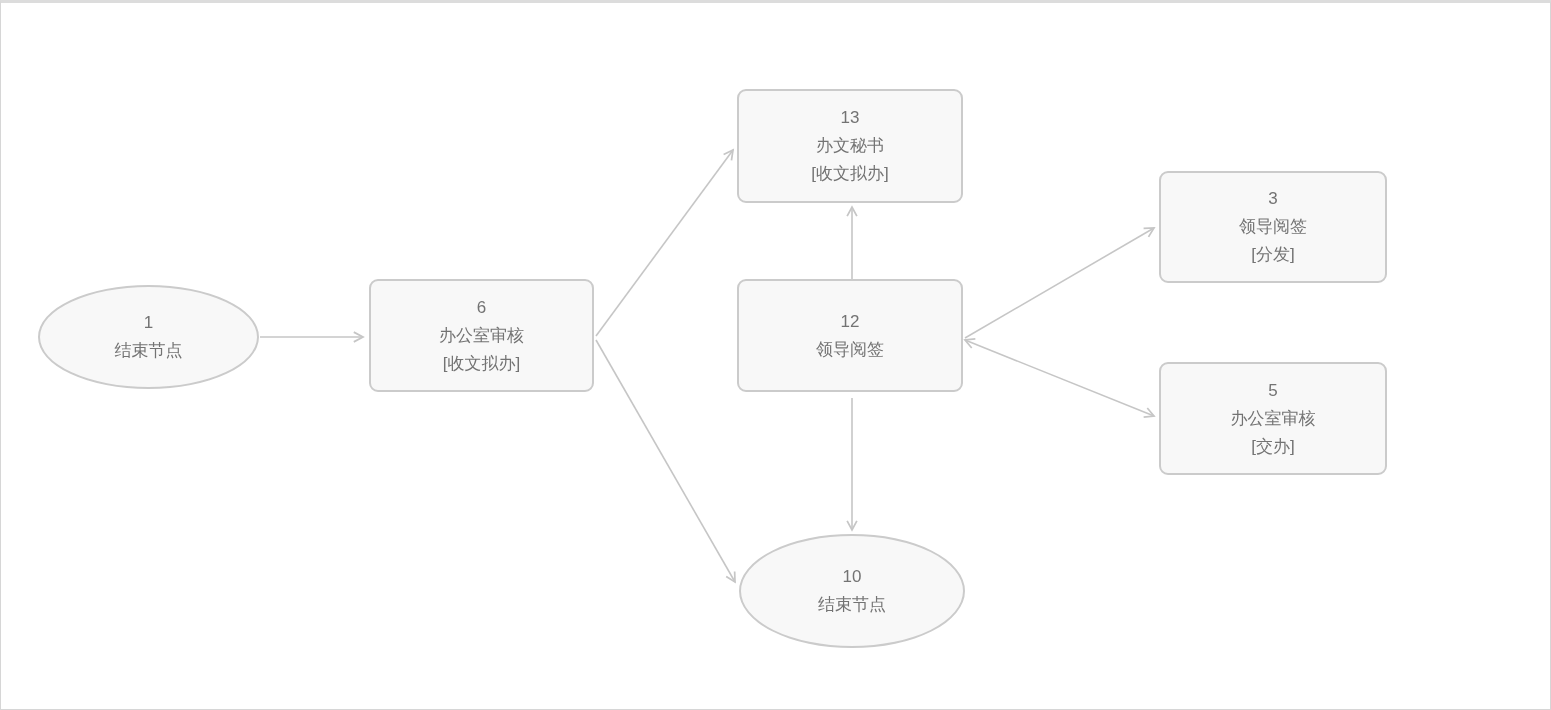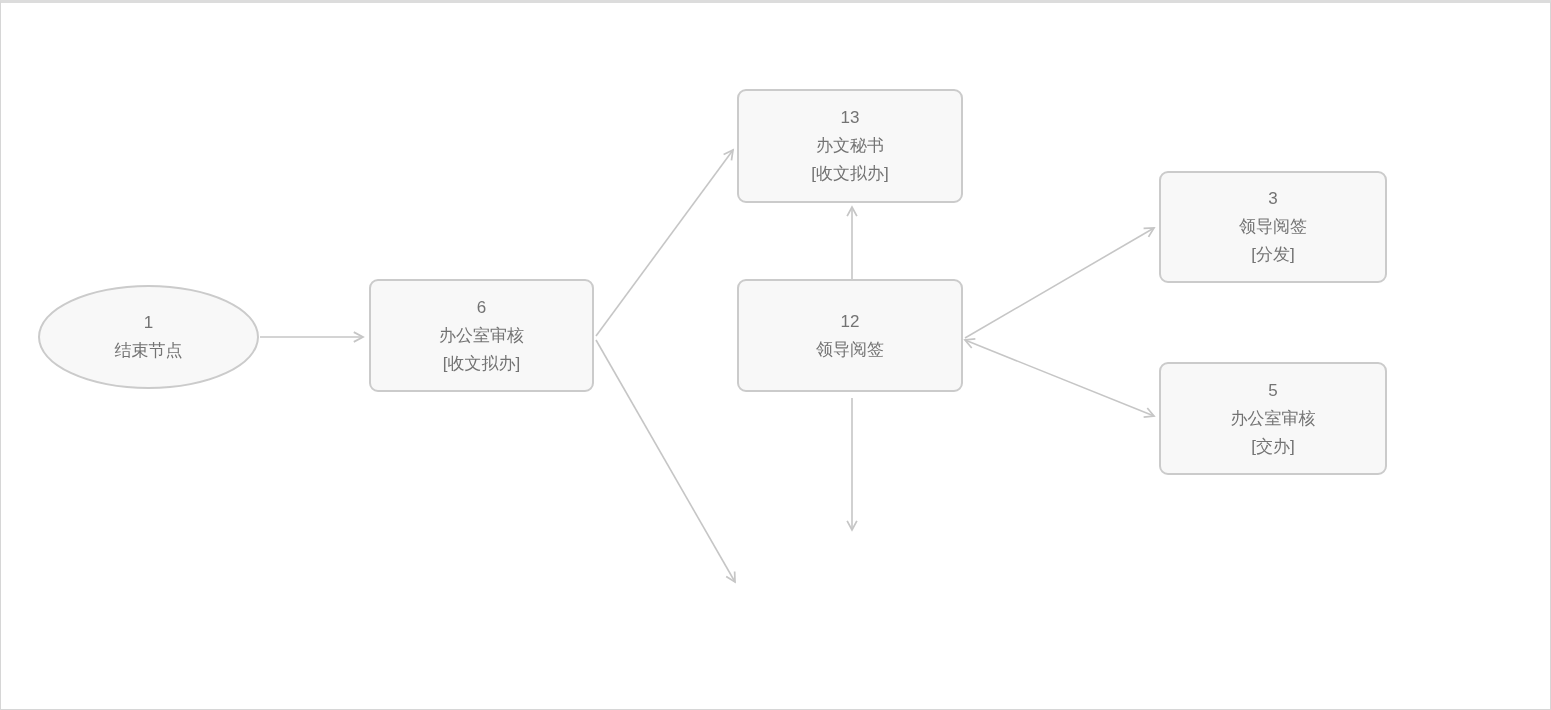--- a/index.html
+++ b/index.html
@@ -90,14 +90,18 @@
     <div class="node-line">领导阅签</div>
     <div class="node-line">[分发]</div>
   </div>
 
   <div class="node rect" style="left:1158px; top:359px; width:228px; height:113px;">
     <div class="node-line">5</div>
     <div class="node-line">办公室审核</div>
     <div class="node-line">[交办]</div>
   </div>
 
+  <div class="node ellipse" style="left:738px; top:531px; width:226px; height:114px;">
+    <div class="node-line">10</div>
+    <div class="node-line">结束节点</div>
+  </div>
 
 </div>
 
 </body></html>

